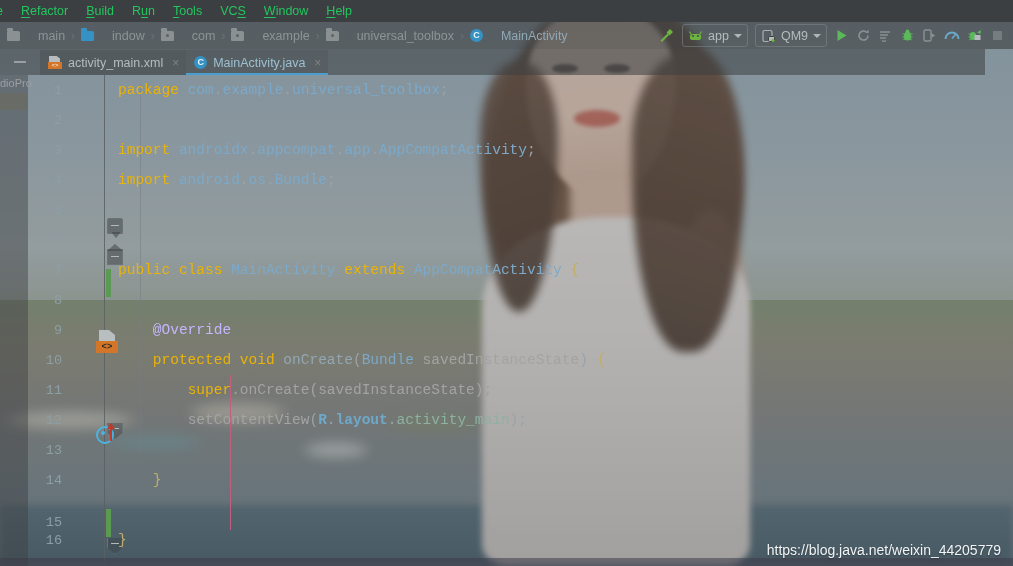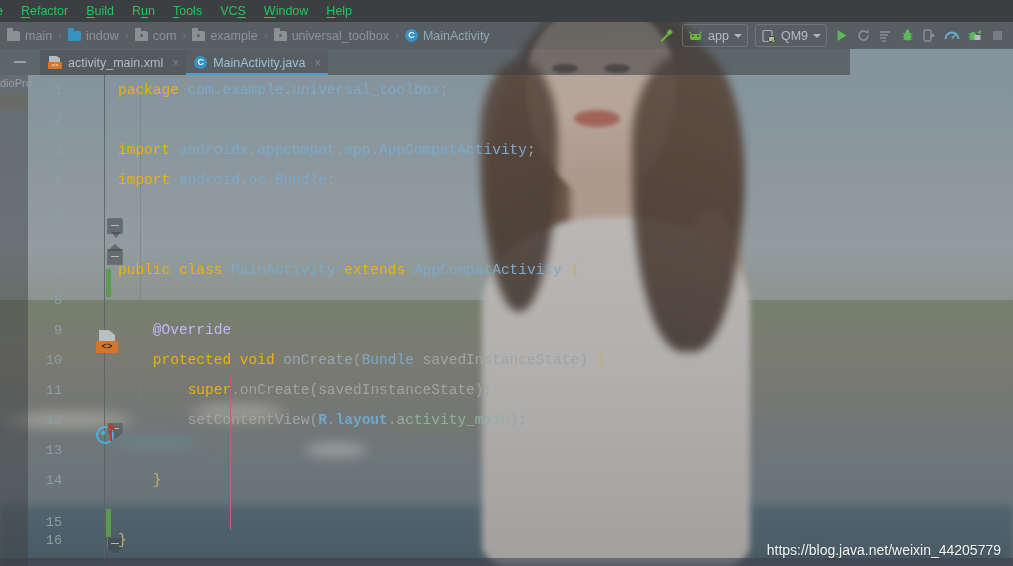--- a/index.html
+++ b/index.html
@@ -101,21 +101,21 @@
   .menu-item{padding:0 9px;line-height:22px;white-space:nowrap;color:#22c55e;}
   .menu-item .mn{text-decoration:underline;text-underline-offset:2px;}
   .menu-item.clipped{padding-left:0;margin-left:-4px;}
 
   .navbar{
     position:absolute;left:0;top:22px;width:1013px;height:27px;
     background:rgba(60,63,65,.62);
     display:flex;align-items:center;z-index:6;
   }
   .crumbs{display:flex;align-items:center;height:27px;padding-left:4px;}
-  .crumb{display:flex;align-items:center;gap:5px;padding:0 3px;color:#8e9396;font-size:12.5px;}
+  .crumb{display:flex;align-items:center;gap:18px;padding:0 3px;color:#8e9396;font-size:12.5px;}
   .crumb.active{color:#8fa8b5;}
   .crumb-sep{color:#6d7275;font-size:12px;padding:0 3px;}
   .folder{width:13px;height:10px;background:#8b9093;border-radius:1px 2px 1px 1px;position:relative;}
   .folder::before{content:"";position:absolute;left:0;top:-3px;width:6px;height:3px;background:#8b9093;border-radius:1px 1px 0 0;}
   .folder.blue{background:#3592c4;}
   .folder.blue::before{background:#3592c4;}
   .folder.dot::after{content:"";position:absolute;left:5px;top:3px;width:3px;height:3px;background:#5c6366;border-radius:50%;}
   .cls-badge{
     width:13px;height:13px;border-radius:50%;background:#3592c4;color:#eaf4fa;
     font-size:9px;line-height:13px;text-align:center;font-weight:bold;
@@ -124,21 +124,21 @@
   .toolbar-right{margin-left:auto;display:flex;align-items:center;gap:7px;padding-right:8px;}
   .tb-btn{display:flex;align-items:center;justify-content:center;height:22px;}
   .combo{
     display:flex;align-items:center;gap:5px;height:21px;padding:0 5px;
     border:1px solid rgba(130,136,140,.55);border-radius:3px;color:#b6bbbe;font-size:12.5px;
   }
   .caret{width:0;height:0;border-left:4px solid transparent;border-right:4px solid transparent;border-top:4px solid #b0b5b8;}
 
   
   .tabstrip{
-    position:absolute;left:0;top:49px;width:850px;height:26px;
+    position:absolute;left:0;top:49px;width:985px;height:26px;
     background:rgba(60,63,65,.55);display:flex;align-items:flex-end;z-index:6;
   }
   .side-collapse{width:40px;height:26px;display:flex;align-items:center;justify-content:center;}
   .minus{width:12px;height:2px;background:#9ba0a3;display:block;}
   .tab{
     height:25px;display:flex;align-items:center;gap:6px;padding:0 7px 0 8px;
     color:#b7bbbe;font-size:12.5px;position:relative;
   }
   .tab.inactive{color:#b7bbbe;background:rgba(74,78,80,.45);}
   .tab.active{color:#9cc0cf;background:rgba(81,86,89,.40);}

